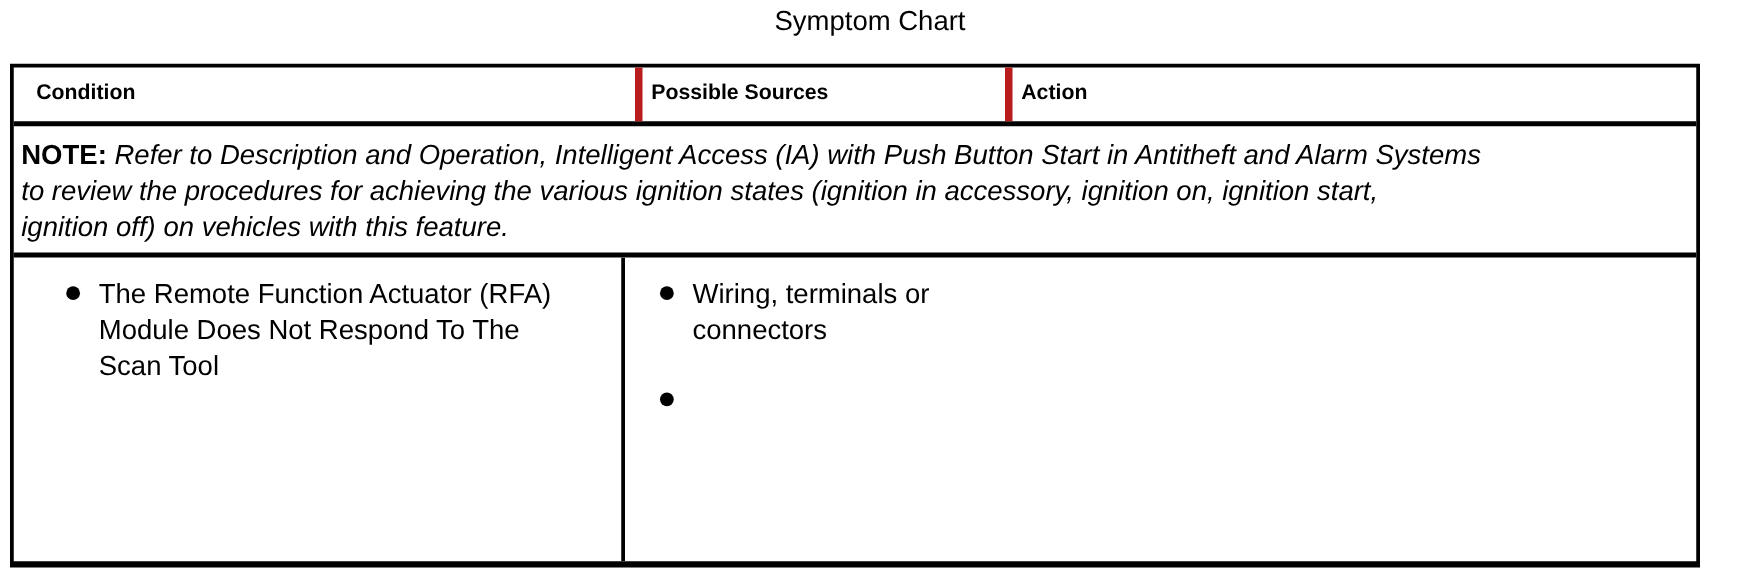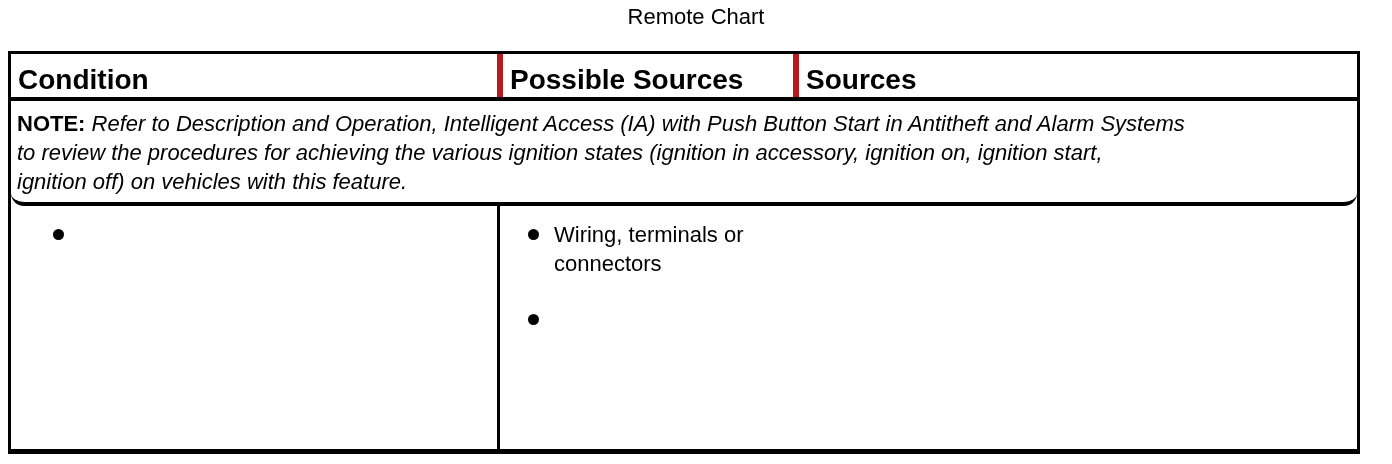--- a/index.html
+++ b/index.html
@@ -42,37 +42,37 @@
     display: grid;
     grid-template-columns: 486px 296px 1fr;
     box-sizing: border-box;
     height: 47px;
     border-bottom: 4px solid #000;
     flex: 0 0 auto;
   }
   .header-cell {
     box-sizing: border-box;
     padding: 10px 8px 0 7px;
-    font-size: 28px;
+    font-size: 17px;
     font-weight: bold;
     white-space: nowrap;
     overflow: hidden;
+    margin-left: 11px;
   }
   .header-cell + .header-cell { border-left: 6px solid #b91c1c; }
 
   .note-row {
     box-sizing: border-box;
     height: 105px;
     border-bottom: 4px solid #000;
     padding: 8px 10px 0 6px;
     font-size: 22px;
     line-height: 29px;
     flex: 0 0 auto;
     overflow: hidden;
-    border-radius: 13px;
   }
   .note-label { font-weight: bold; }
   .note-text { font-style: italic; white-space: pre-line; }
 
   .data-row {
     display: grid;
     grid-template-columns: 486px 296px 1fr;
     flex: 1 1 auto;
     overflow: hidden;
   }
@@ -103,42 +103,45 @@
 
   .cell-condition li { padding-left: 42px; }
   .cell-sources  li { padding-left: 28px; }
   .cell-action   li { padding-left: 28px; }
 </style>
 </head>
 <body>
 
 <div class="page">
 
-  <div class="page-title">Remote Chart</div>
+  <div class="page-title">Symptom Chart</div>
 
   <div class="symptom-table">
 
     <div class="header-row">
       <div class="header-cell">Condition</div>
       <div class="header-cell">Possible Sources</div>
-      <div class="header-cell">Sources</div>
+      <div class="header-cell">Action</div>
     </div>
 
     <div class="note-row">
       <span class="note-label">NOTE:</span>
       <span class="note-text">Refer to Description and Operation, Intelligent Access (IA) with Push Button Start in Antitheft and Alarm Systems
 to review the procedures for achieving the various ignition states (ignition in accessory, ignition on, ignition start,
 ignition off) on vehicles with this feature.</span>
     </div>
 
     <div class="data-row">
       <div class="data-cell cell-condition">
         <ul class="bullet-list">
             <li>
               <span class="bullet"></span>
+              <span class="li-text">The Remote Function Actuator (RFA)
+Module Does Not Respond To The
+Scan Tool</span>
             </li>
           </ul>
       </div>
       <div class="data-cell cell-sources">
         <ul class="bullet-list">
             <li>
               <span class="bullet"></span>
               <span class="li-text">Wiring, terminals or
 connectors</span>
             </li>

